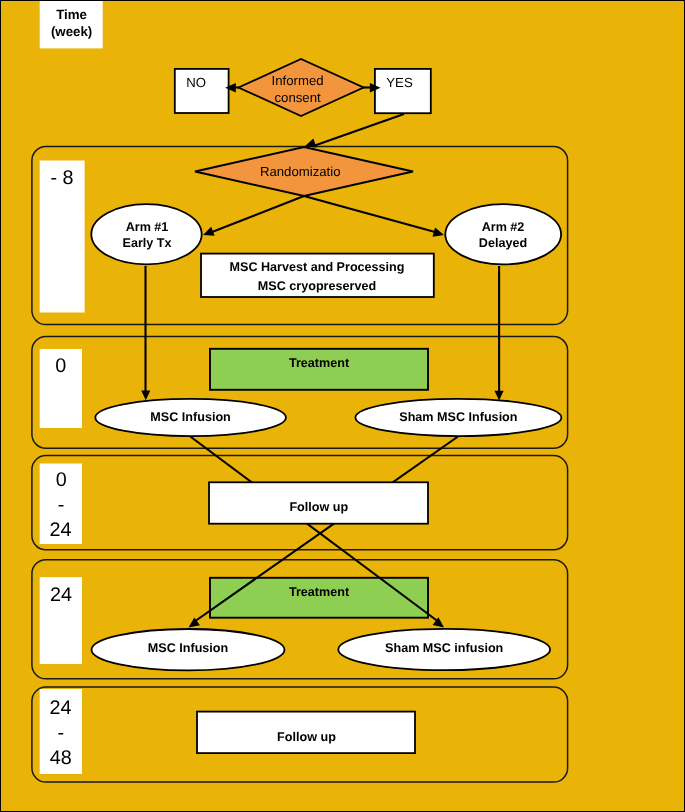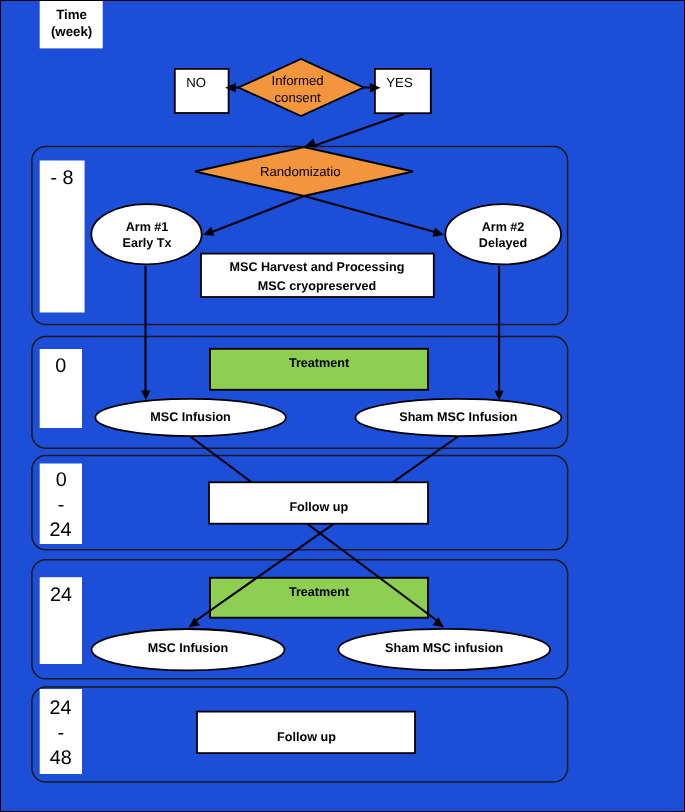--- a/index.html
+++ b/index.html
@@ -1,19 +1,19 @@
 <!DOCTYPE html>
 <html><head>
 <meta charset="utf-8">
 <title>Study Flow Diagram</title>
 <style>
   html,body{margin:0;padding:0;background:#ffffff;}
   body{width:685px;height:812px;overflow:hidden;
        font-family:"Liberation Sans",sans-serif;}
-  #stage{position:relative;width:685px;height:812px;background:#1d4ed8;
+  #stage{position:relative;width:685px;height:812px;background:#eab308;
          box-sizing:border-box;border:1px solid #000;}
   svg#chart{filter:opacity(1);}
   svg{display:block;position:absolute;left:0;top:0;}
   .wbox{fill:#fff;stroke:#000;stroke-width:1.8;}
   .nobox{fill:#fff;stroke:none;}
   .orange{fill:#f2953c;stroke:#000;stroke-width:1.9;}
   .green{fill:#8ece52;stroke:#000;stroke-width:1.9;}
   .lane{fill:none;stroke:#1a1a1a;stroke-width:1.5;}
   .ell{fill:#fff;stroke:#000;stroke-width:1.8;}
   .ln{stroke:#000;stroke-width:2.1;fill:none;}

